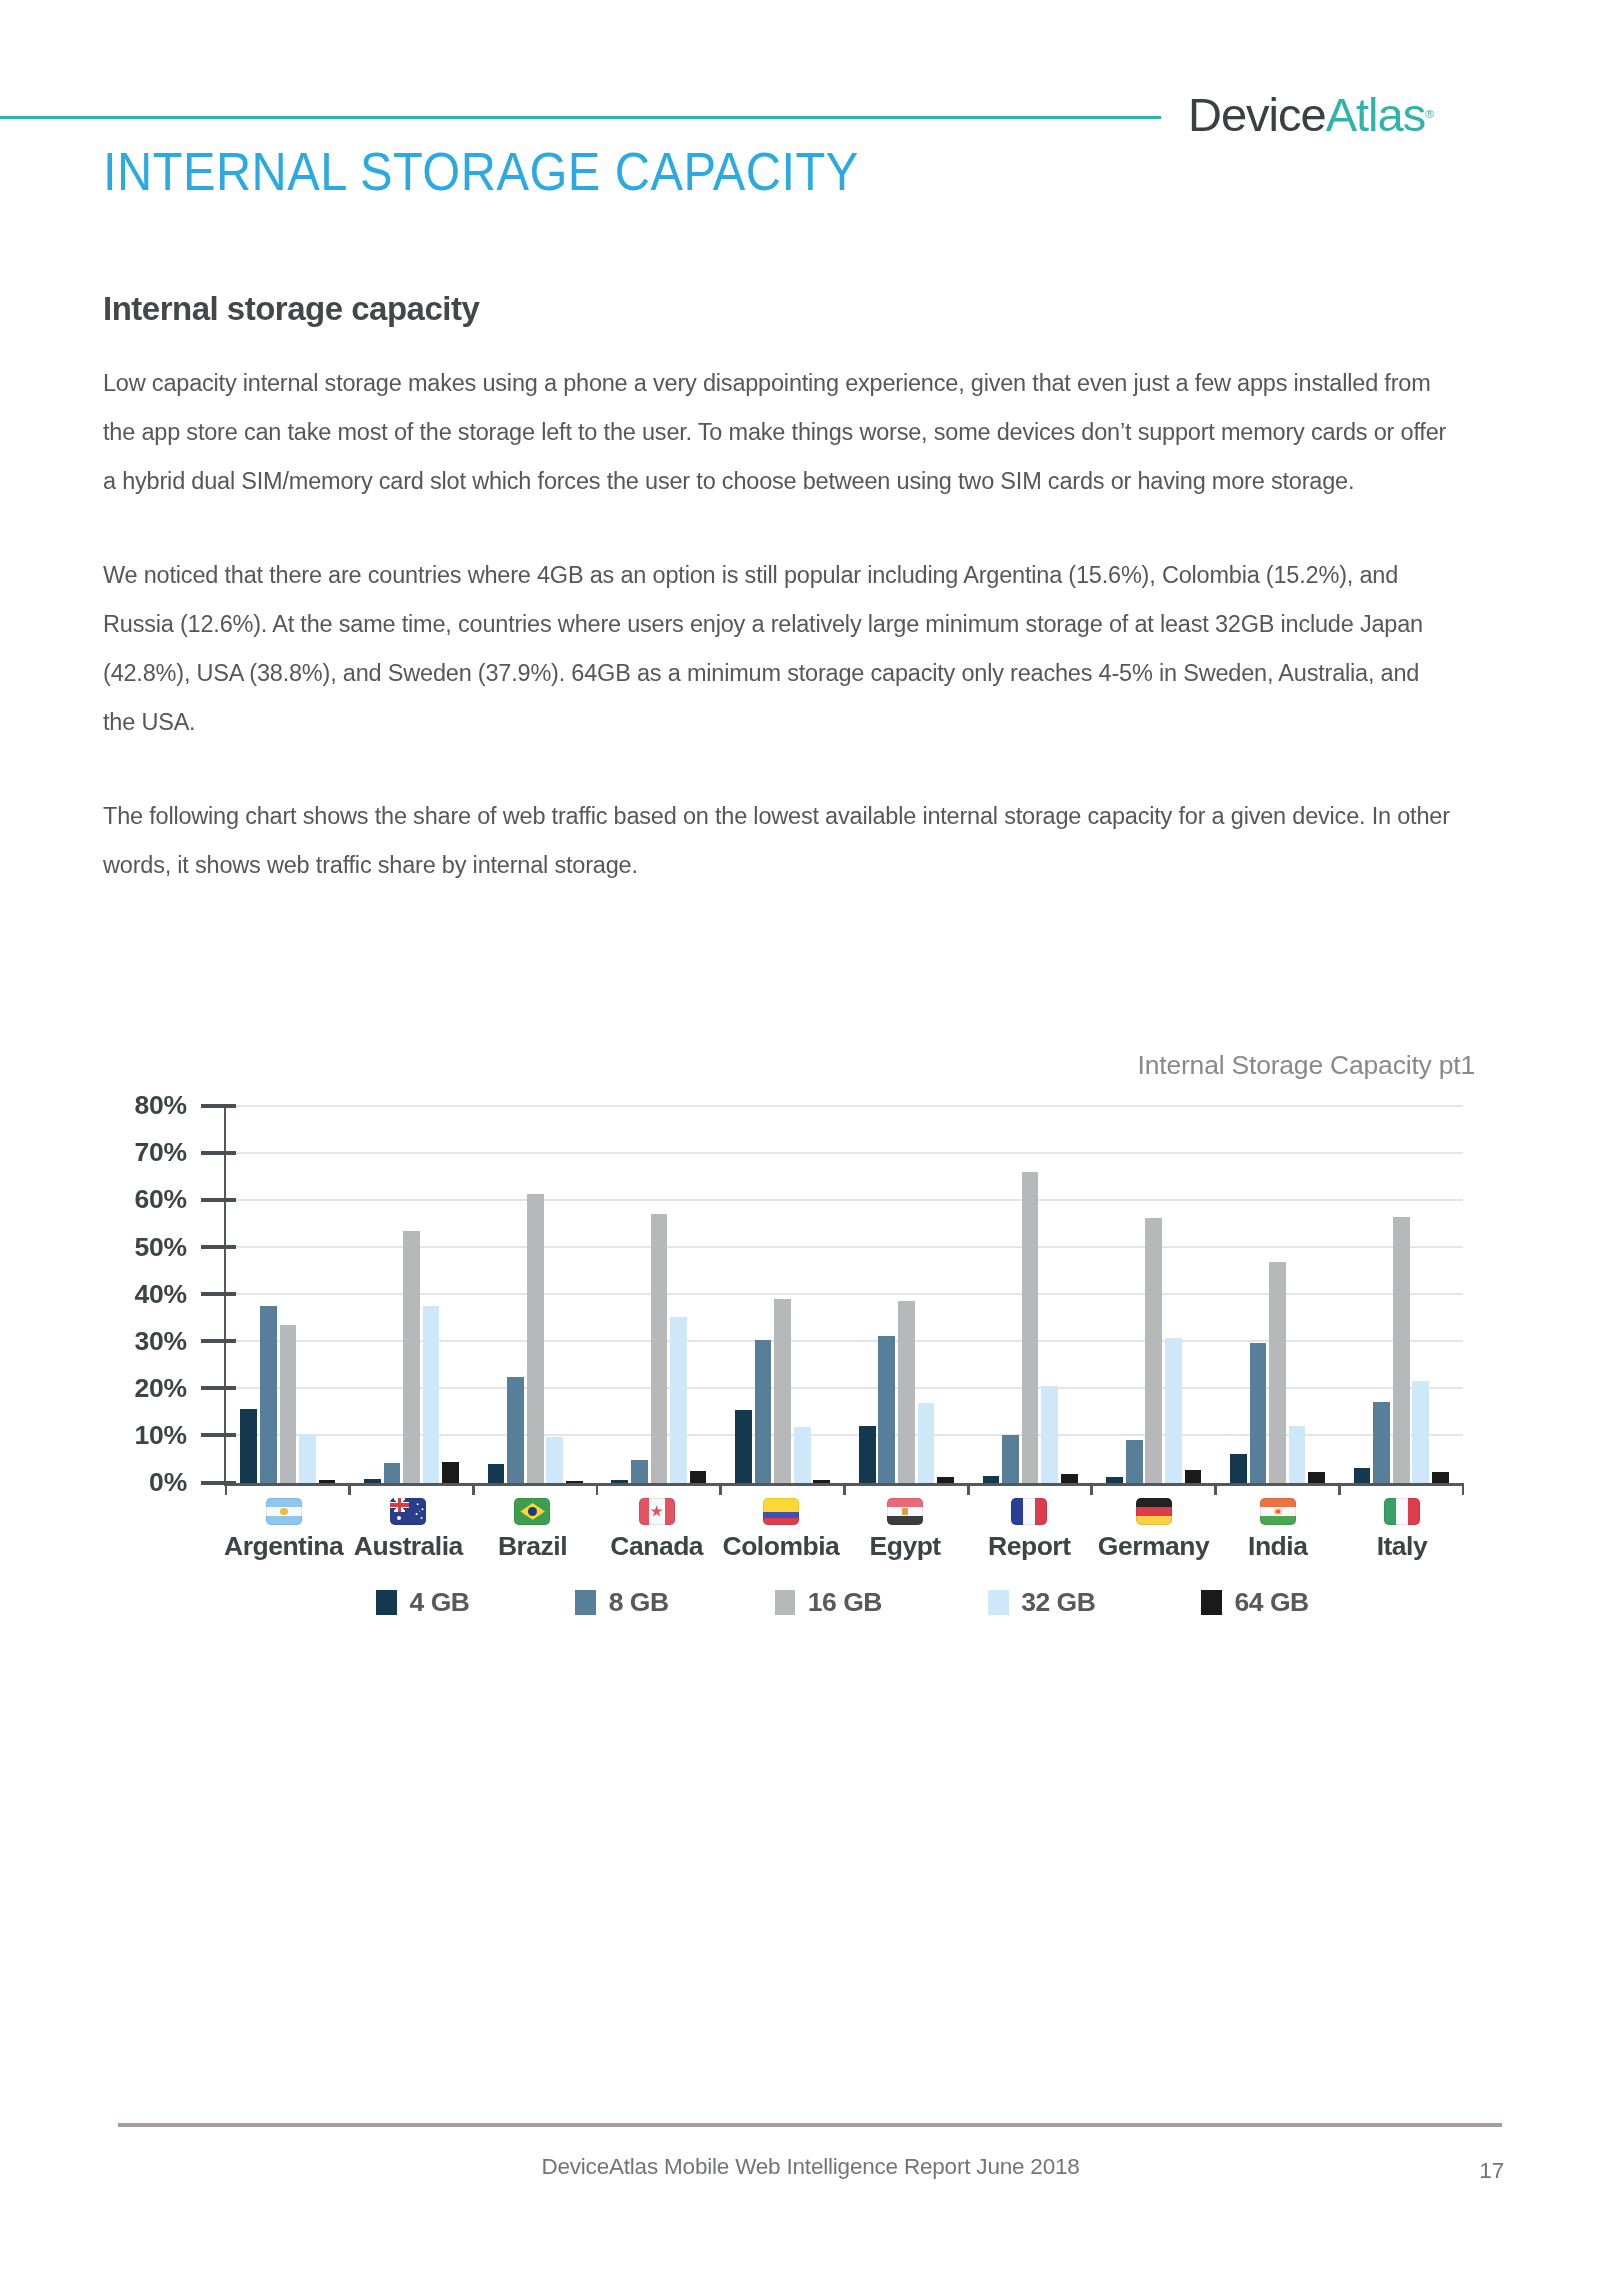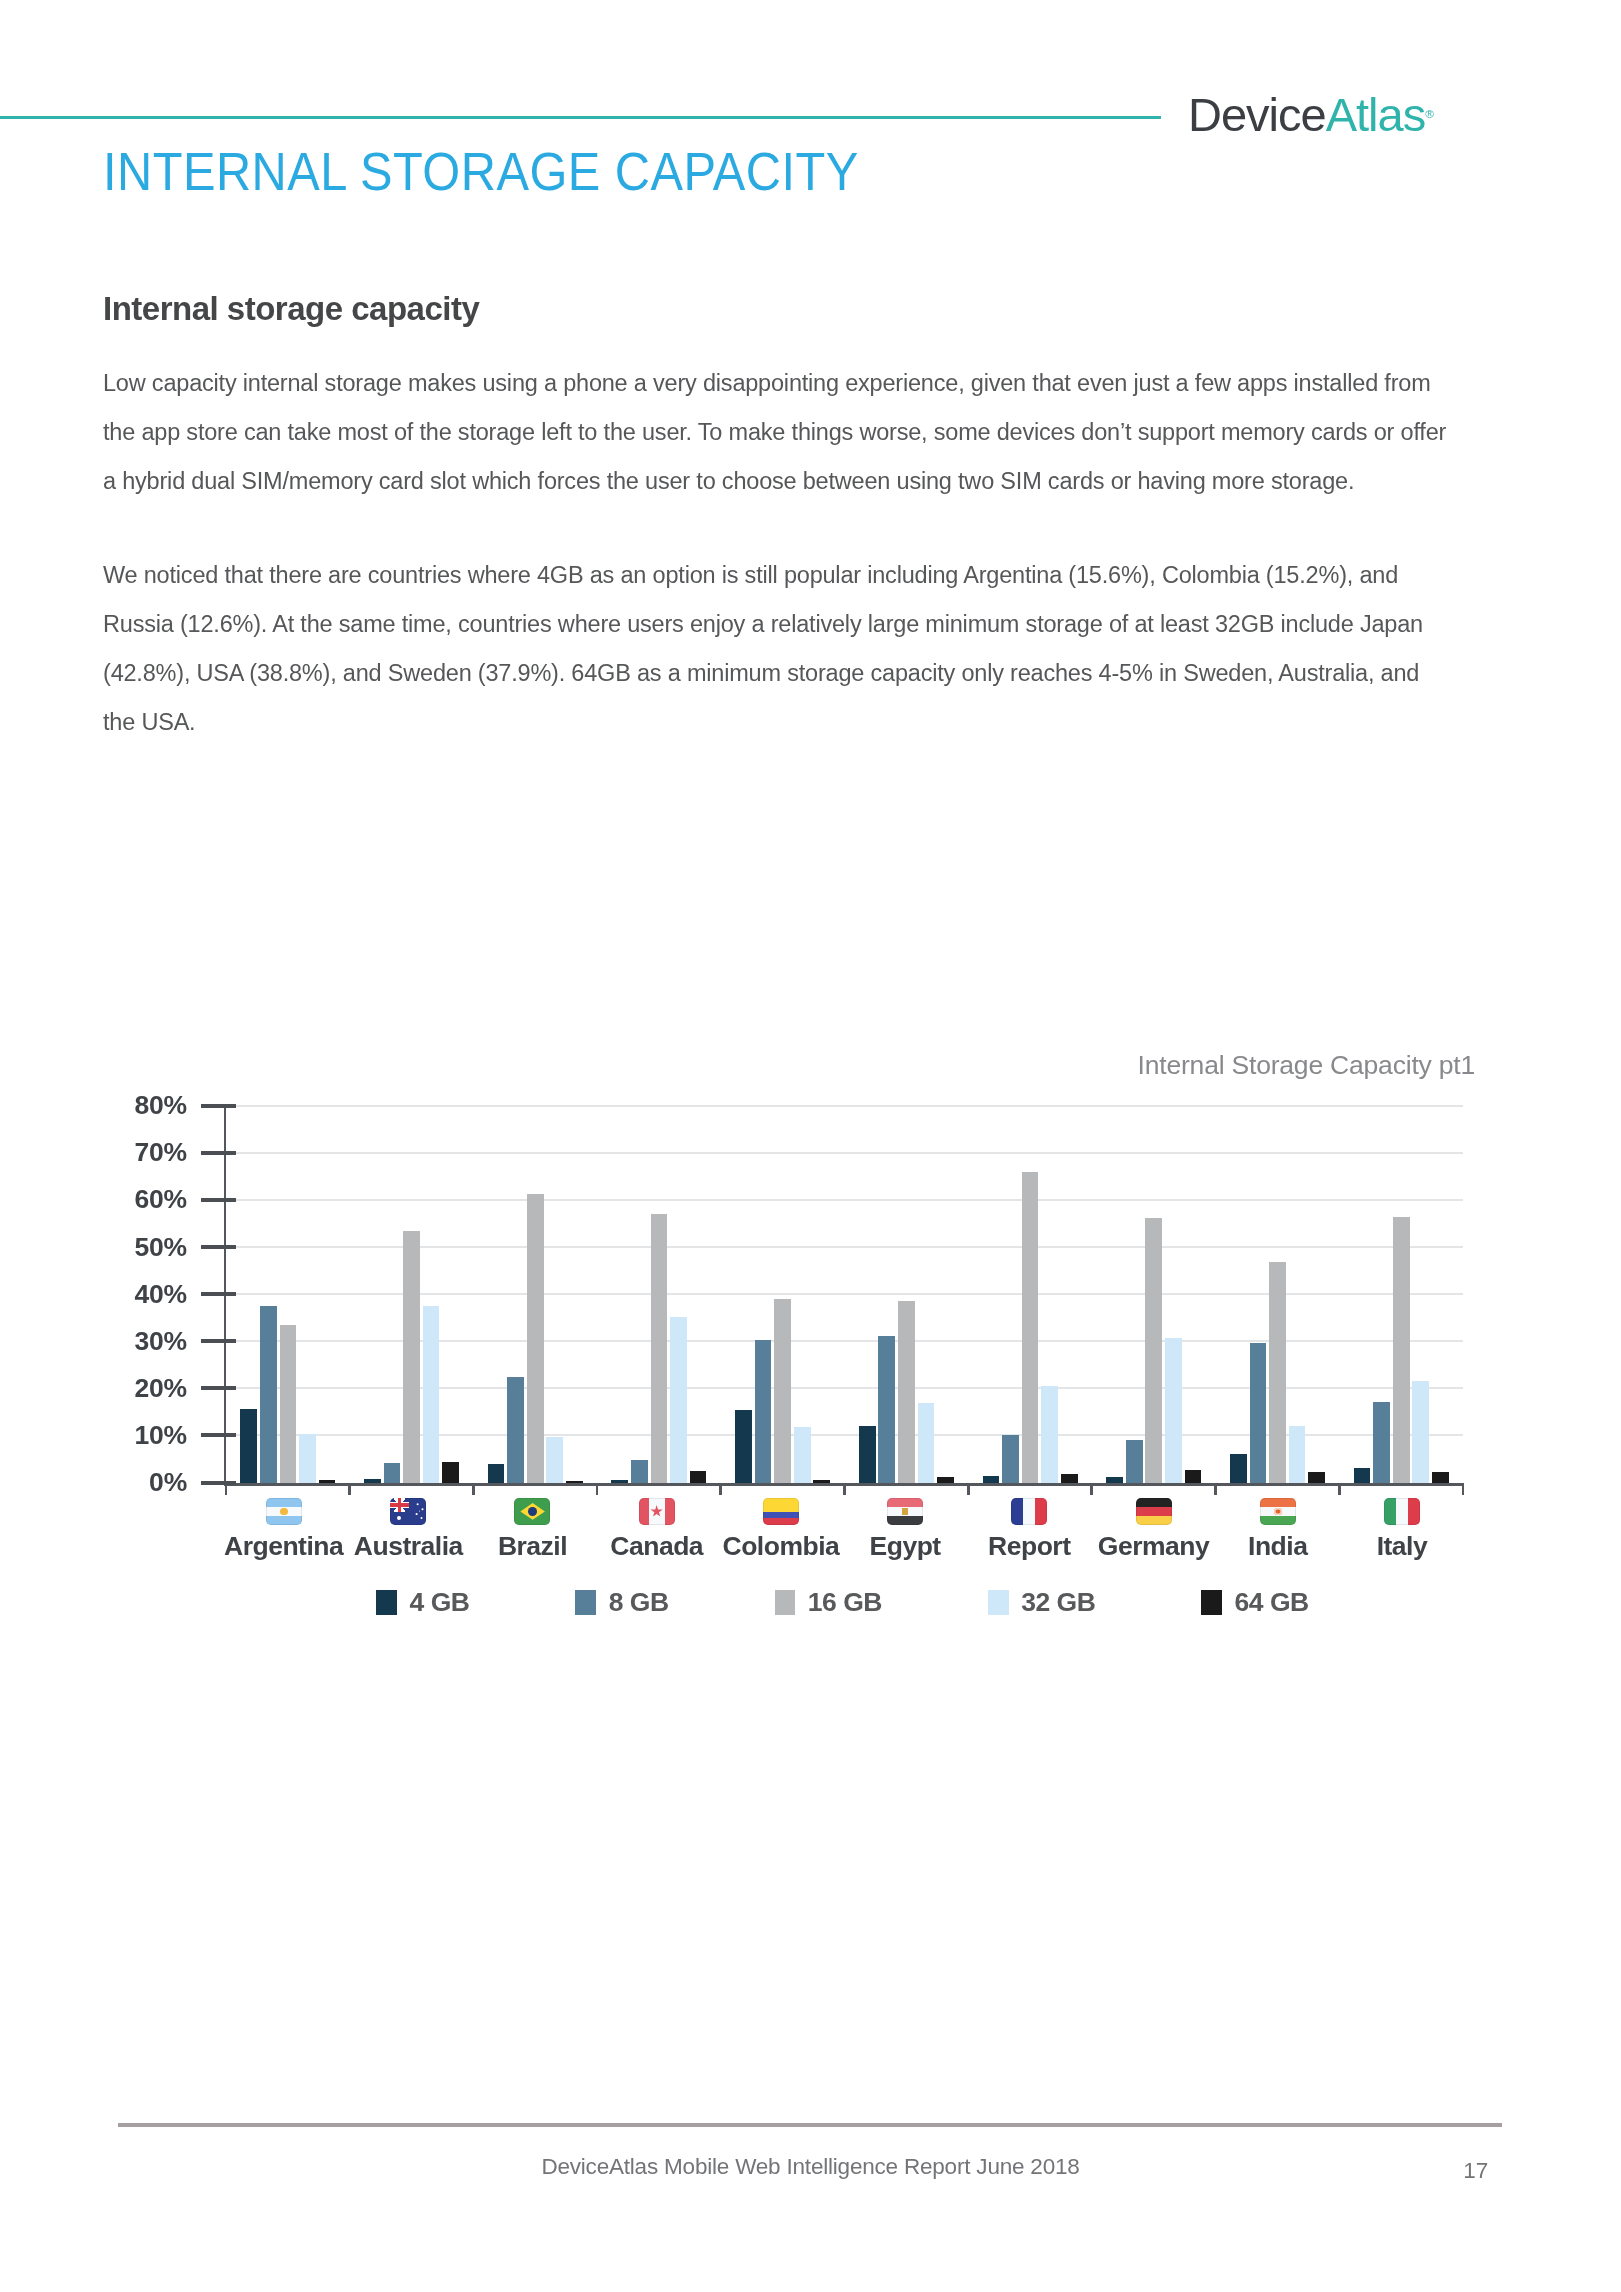--- a/index.html
+++ b/index.html
@@ -74,33 +74,34 @@
   .flag-india{background:linear-gradient(180deg,#ec7145 0 33%,#f6f8f9 33% 67%,#4aa652 67% 100%);}
   .flag-india::after{left:50%;top:50%;width:7.8px;height:7.8px;margin:-3.9px 0 0 -3.9px;border-radius:50%;background:#e8622a;box-shadow:inset 0 0 0 1.5px #f6dccd;}
   .flag-italy{background:linear-gradient(90deg,#36a065 0 33%,#f7fafc 33% 67%,#dd3d4b 67% 100%);}
   .legend{margin-left:121px;width:1237px;display:flex;justify-content:center;gap:106px;margin-top:25.5px;}
   .legend-item{display:flex;align-items:center;gap:12.7px;}
   .swatch{width:20.6px;height:25.5px;display:inline-block;}
   .legend-label{font-size:26.5px;font-weight:700;color:#58595b;letter-spacing:-0.5px;}
   
   .footer-rule{position:absolute;top:2123px;left:118px;width:1384px;height:3.9px;background:#a59fa1;}
   .footer-text{position:absolute;top:2154px;left:0;width:1621px;text-align:center;font-size:22.5px;color:#737477;}
-  .page-number{position:absolute;top:2158px;right:133px;font-size:22.5px;color:#737477;}
+  .page-number{position:absolute;top:2158px;right:117px;font-size:22.5px;color:#737477;}
 </style>
 </head>
 <body>
 
 <div class="teal-rule"></div>
 <div class="logo"><span class="device">Device</span><span class="atlas">Atlas</span><sup>®</sup></div>
 <h1 class="page-title">INTERNAL STORAGE CAPACITY</h1>
 
 <div class="content">
   <h2>Internal storage capacity</h2>
   <p>Low capacity internal storage makes using a phone a very disappointing experience, given that even just a few apps installed from the app store can take most of the storage left to the user. To make things worse, some devices don’t support memory cards or offer a hybrid dual SIM/memory card slot which forces the user to choose between using two SIM cards or having more storage.</p>
   <p>We noticed that there are countries where 4GB as an option is still popular including Argentina (15.6%), Colombia (15.2%), and Russia (12.6%). At the same time, countries where users enjoy a relatively large minimum storage of at least 32GB include Japan (42.8%), USA (38.8%), and Sweden (37.9%). 64GB as a minimum storage capacity only reaches 4-5% in Sweden, Australia, and the USA.</p>
+  <p>The following chart shows the share of web traffic based on the lowest available internal storage capacity for a given device. In other words, it shows web traffic share by internal storage.</p>
 </div>
 
 <div class="chart-section">
   <div class="chart-title">Internal Storage Capacity pt1</div>
   <div class="chart-area" id="chart-area">
     <div id="gridlines">
         <div class="gridline" style="bottom: calc(12.5% - 1px);"></div>
         <div class="gridline" style="bottom: calc(25% - 1px);"></div>
         <div class="gridline" style="bottom: calc(37.5% - 1px);"></div>
         <div class="gridline" style="bottom: calc(50% - 1px);"></div>

